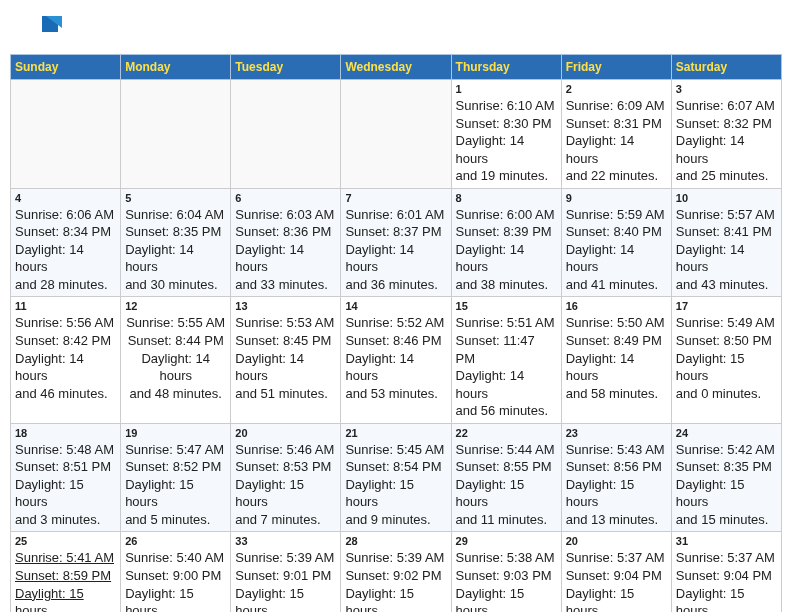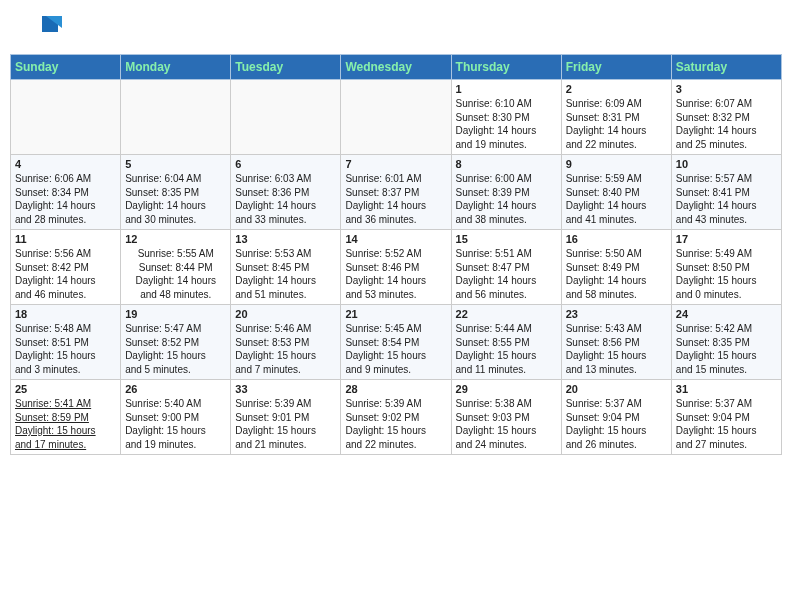--- a/index.html
+++ b/index.html
@@ -58,21 +58,21 @@
       font-size: 14px;
       color: #333;
     }
     table {
       width: calc(792px - 20px);
       margin: 0 10px;
       border-collapse: collapse;
     }
     th {
       background-color: #2a6db5;
-      color: #86efac;
+      color: #fde047;
       font-size: 12px;
       font-weight: bold;
       padding: 5px 4px;
       text-align: left;
       border: 1px solid #aac4e0;
     }
     td {
       vertical-align: top;
       border: 1px solid #ccc;
       padding: 3px 4px;
@@ -85,21 +85,21 @@
     tr:nth-child(even) td {
       background: #f5f8fc;
     }
     .day-number {
       font-weight: bold;
       font-size: 11px;
       display: block;
       margin-bottom: 2px;
     }
     .day-info {
-      font-size: 10px;
+      font-size: 13px;
       color: #222;
       line-height: 1.35;
     }
     td.empty {
       background: #f9f9f9;
     }
   </style>
 </head>
 <body>
 
@@ -243,21 +243,21 @@
           <td>
             <span class="day-number">14</span>
             <div class="day-info" style="white-space: pre-line;">Sunrise: 5:52 AM
 Sunset: 8:46 PM
 Daylight: 14 hours
 and 53 minutes.</div>
           </td>
           <td>
             <span class="day-number">15</span>
             <div class="day-info" style="white-space: pre-line;">Sunrise: 5:51 AM
-Sunset: 8:47 PM
+Sunset: 11:47 PM
 Daylight: 14 hours
 and 56 minutes.</div>
           </td>
           <td>
             <span class="day-number">16</span>
             <div class="day-info" style="white-space: pre-line;">Sunrise: 5:50 AM
 Sunset: 8:49 PM
 Daylight: 14 hours
 and 58 minutes.</div>
           </td>

